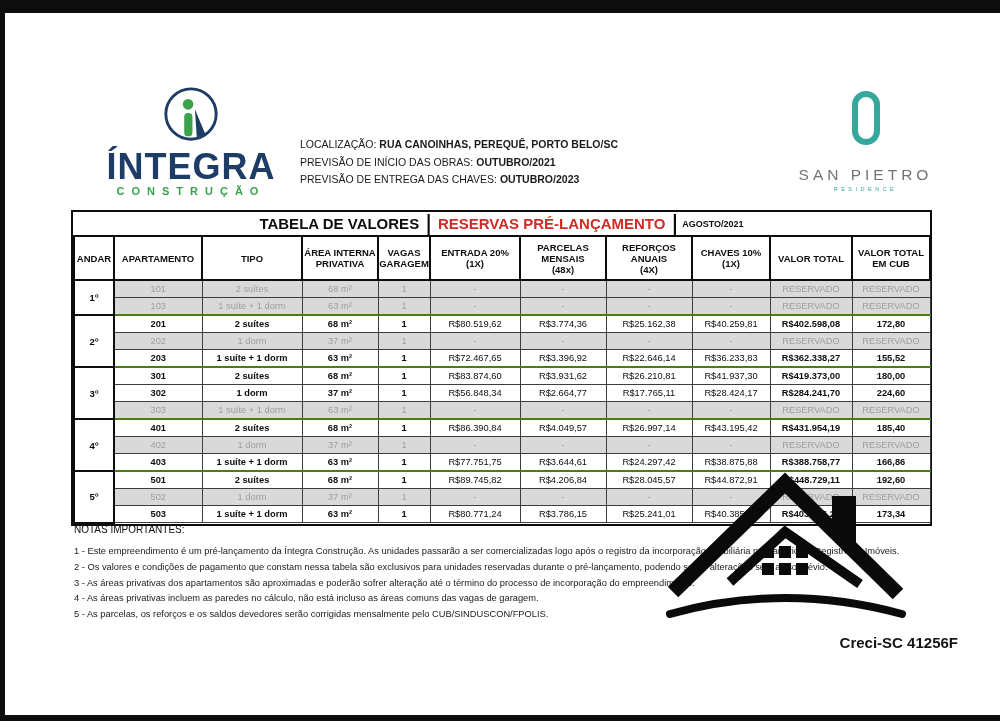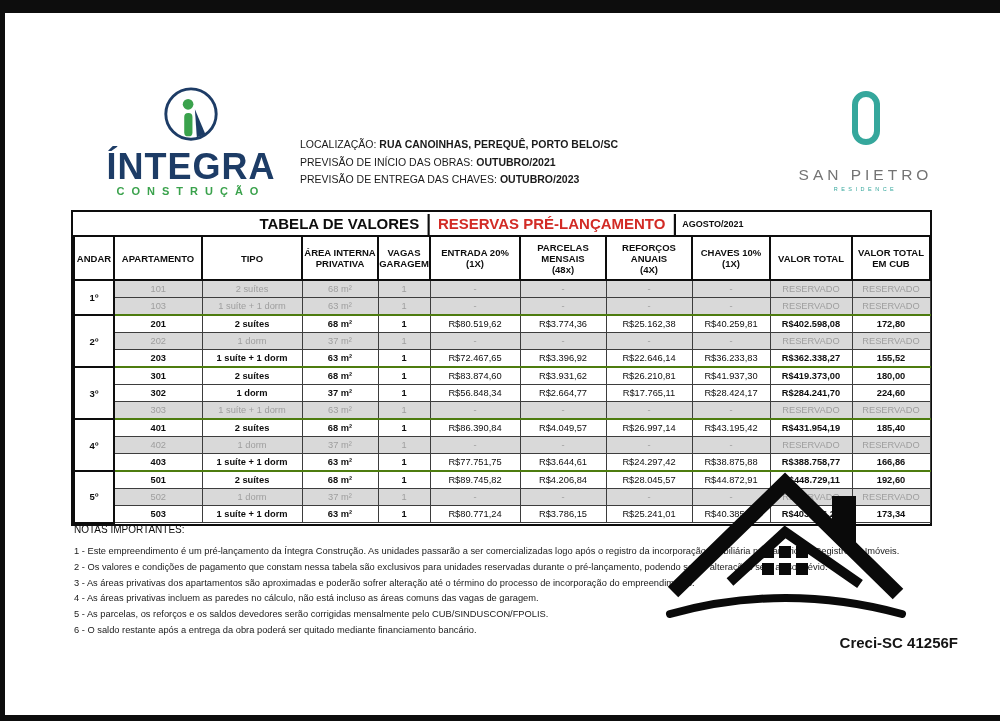--- a/index.html
+++ b/index.html
@@ -310,21 +310,20 @@
   </div>
 
   <div class="notes">
     <div class="notes-title">NOTAS IMPORTANTES:</div>
     <div>
         <div class="note">1 - Este empreendimento é um pré-lançamento da Íntegra Construção. As unidades passarão a ser comercializadas logo após o registro da incorporação imobiliária no Cartório de Registro de Imóveis.</div>
         <div class="note">2 - Os valores e condições de pagamento que constam nessa tabela são exclusivos para unidades reservadas durante o pré-lançamento, podendo sofrer alterações sem aviso prévio.</div>
         <div class="note">3 - As áreas privativas dos apartamentos são aproximadas e poderão sofrer alteração até o término do processo de incorporação do empreendimento.</div>
         <div class="note">4 - As áreas privativas incluem as paredes no cálculo, não está incluso as áreas comuns das vagas de garagem.</div>
         <div class="note">5 - As parcelas, os reforços e os saldos devedores serão corrigidas mensalmente pelo CUB/SINDUSCON/FPOLIS.</div>
-        <div class="note">6 - O saldo restante após a entrega da obra poderá ser quitado mediante financiamento bancário.</div>
       </div>
   </div>
 
   <div class="fflogo">
     <span>
       <svg width="300" height="158" viewBox="0 0 300 158">
         <path d="M33,122 L145,13 L258,124" fill="none" stroke="#0a0a0a" stroke-width="15"></path>
         <polygon points="192,26 216,26 216,84 192,60" fill="#0a0a0a"></polygon>
         <path d="M90,112 L145,62 L220,114" fill="none" stroke="#0a0a0a" stroke-width="10"></path>
         <rect x="122" y="76" width="12" height="12" fill="#0a0a0a"></rect>

